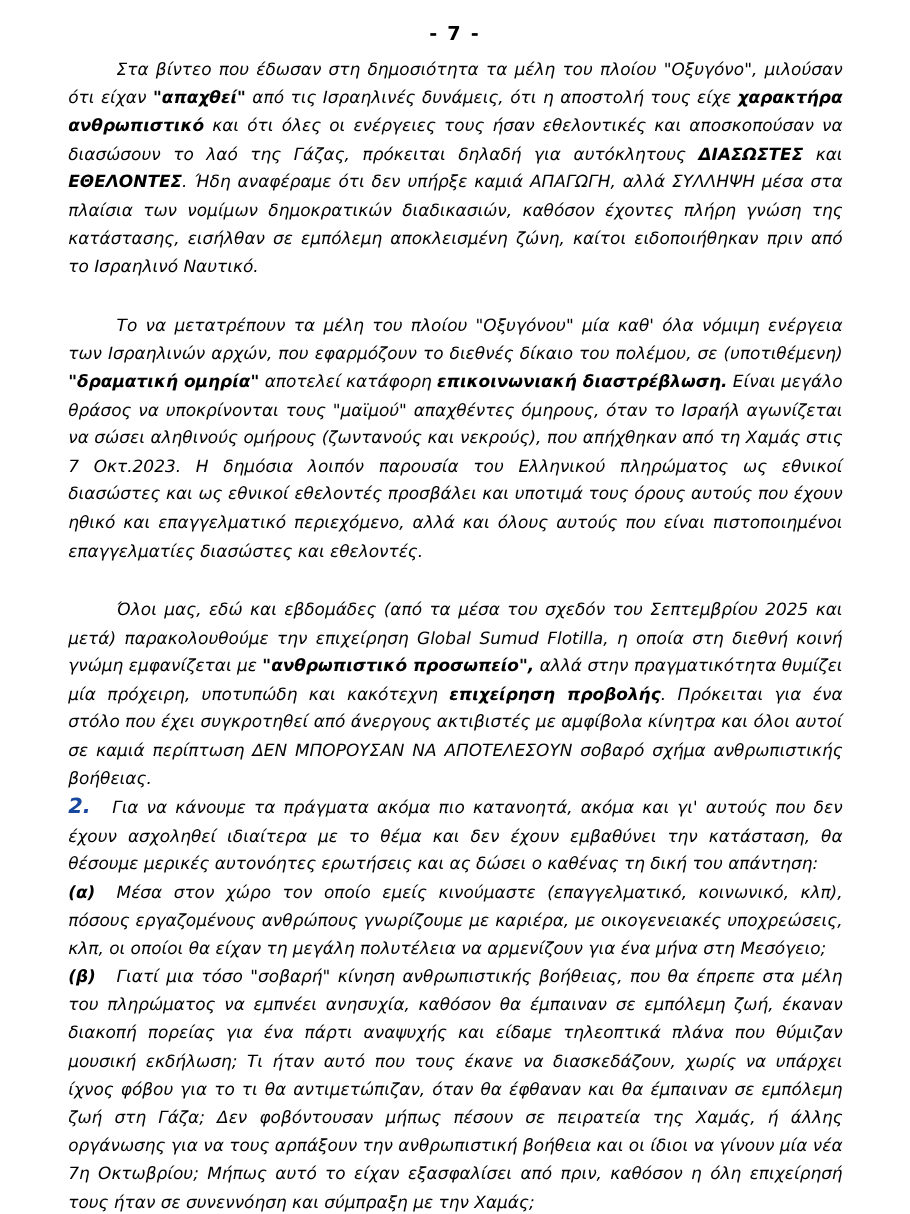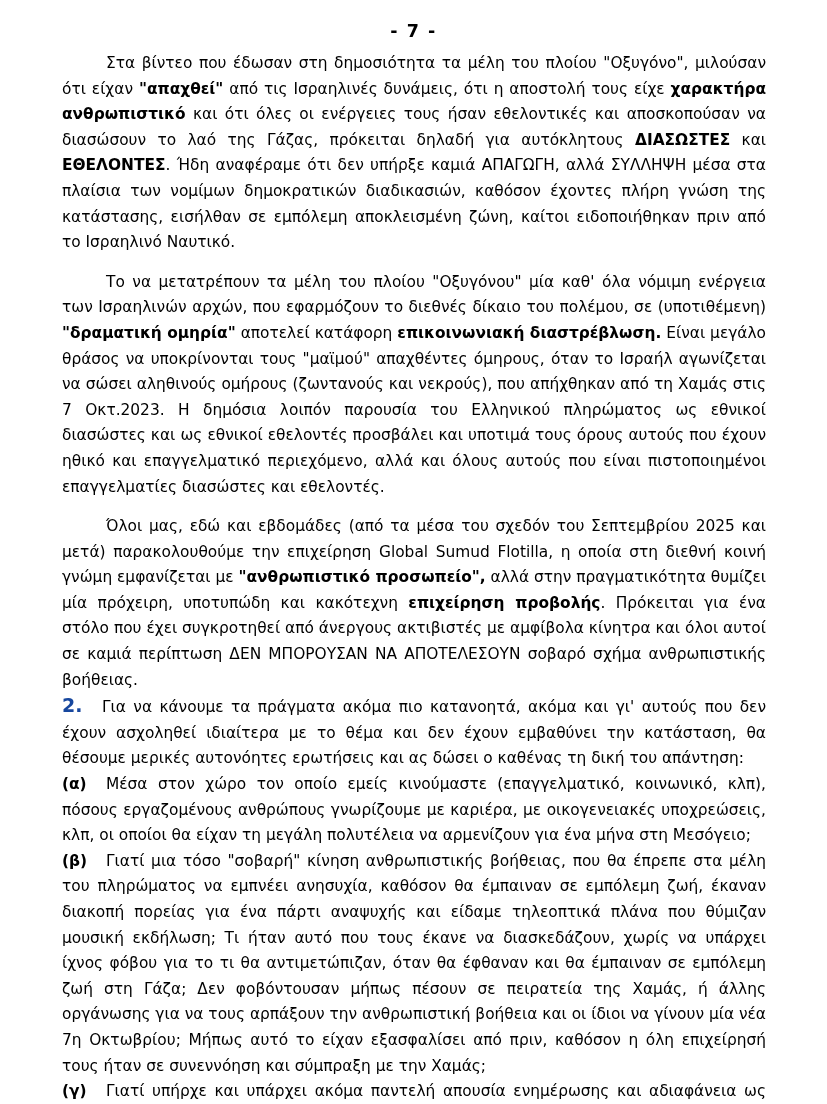--- a/index.html
+++ b/index.html
@@ -44,28 +44,29 @@
   }
 
   p.para {
     margin: 0 0 0 0;
     font-size: 15.4px;
     line-height: 25.6px;
     text-align: justify;
     text-justify: inter-word;
     color: #000;
     hyphens: manual;
+    font-style: italic;
   }
 
   p.para.indent {
     text-indent: 44px;
   }
 
   p.spaced {
-    margin-top: 14px;
+    margin-top: 28px;
   }
 
   .b { font-weight: bold; }
 
   .numbered {
     position: relative;
     padding-left: 0;
   }
 
   .num-marker {

